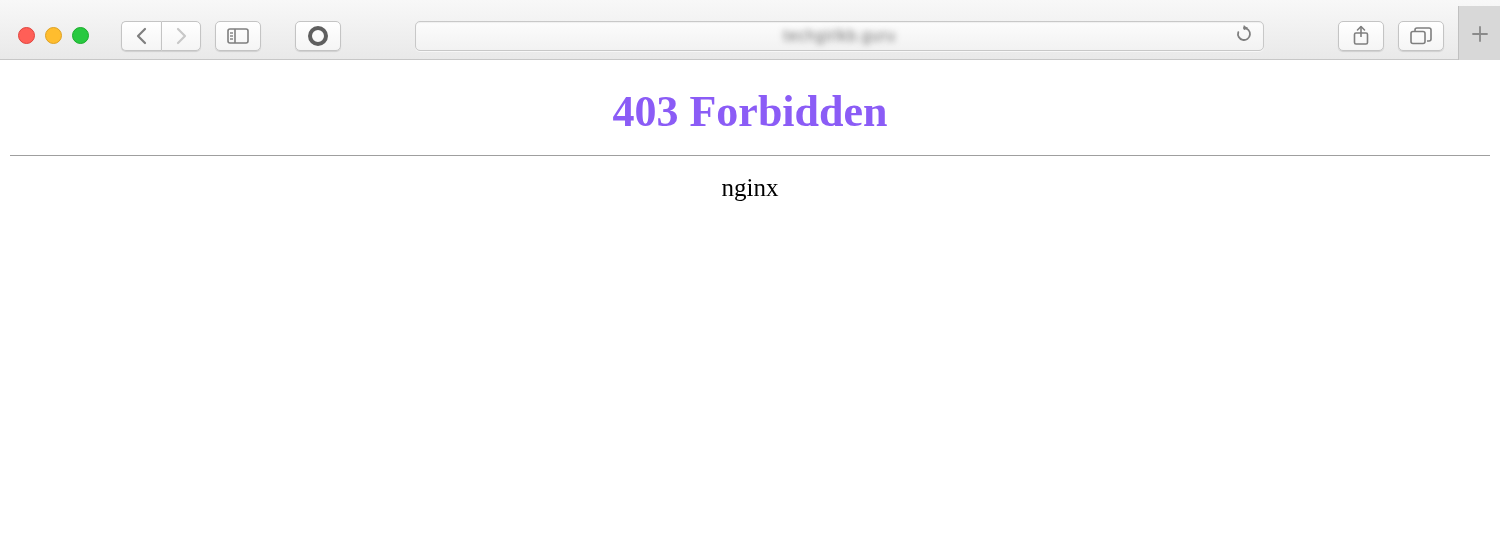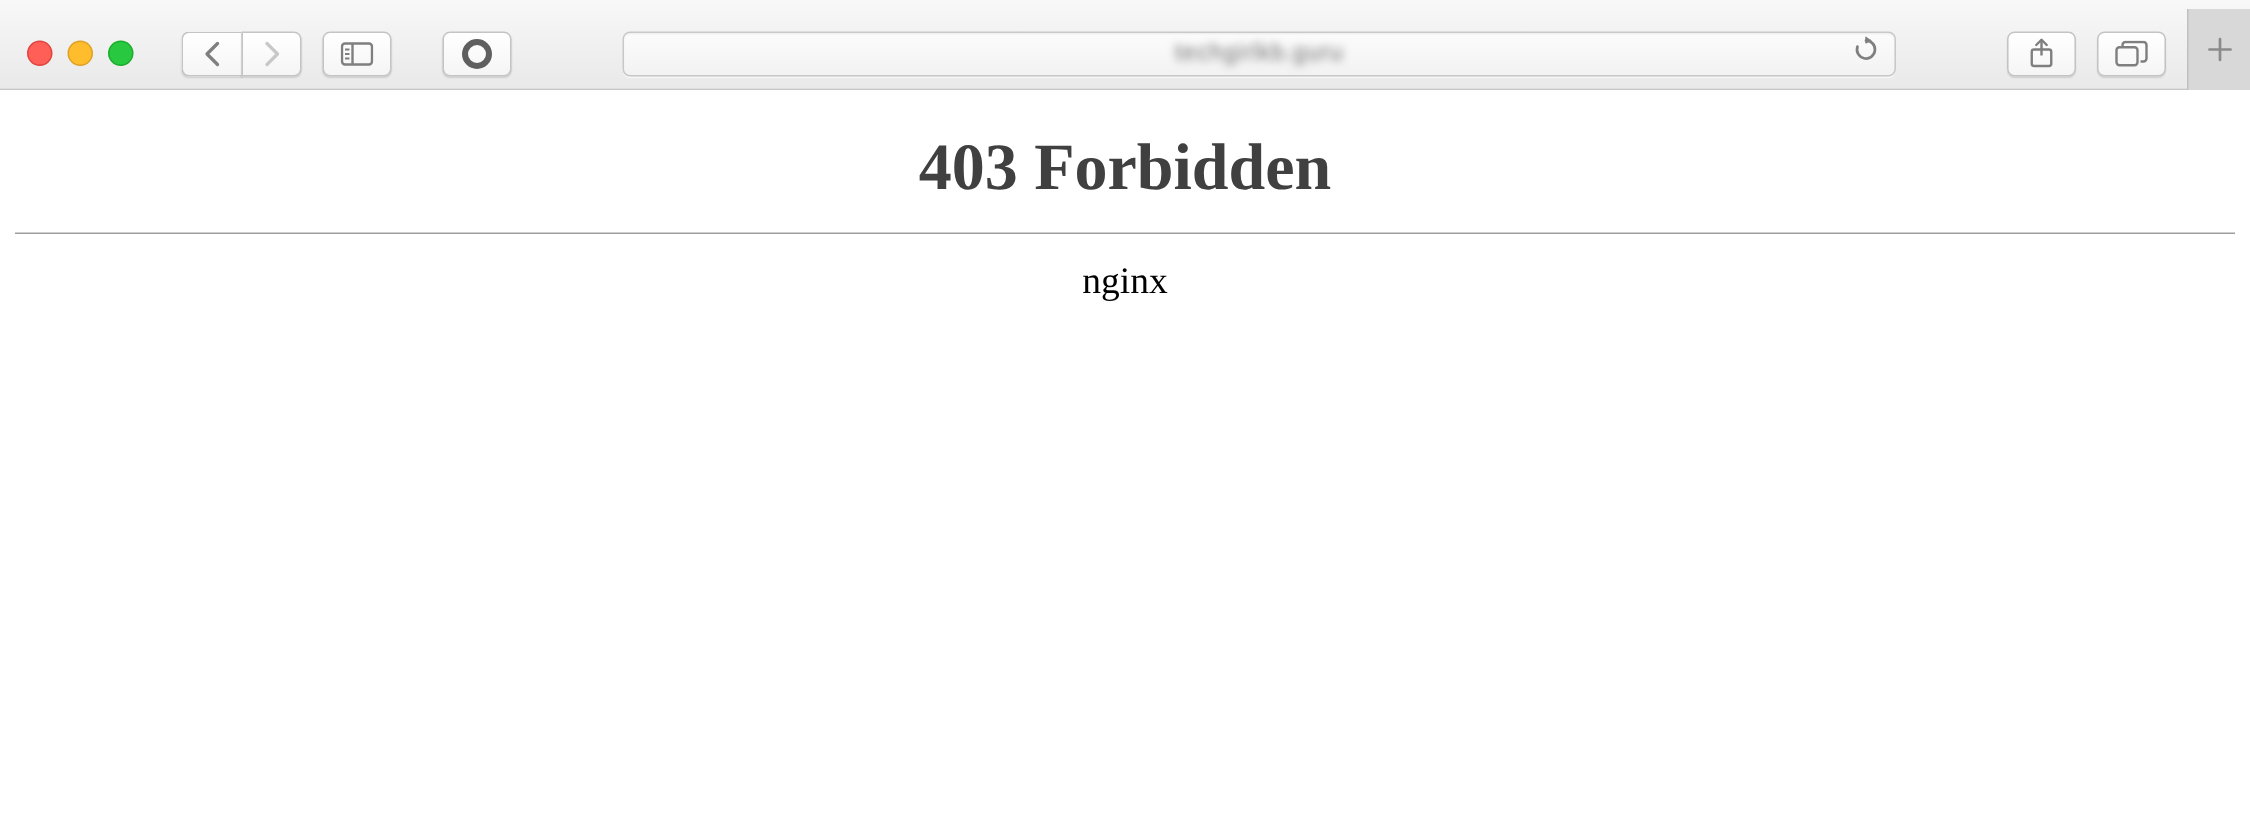--- a/index.html
+++ b/index.html
@@ -86,21 +86,21 @@
     background:var(--newtab-bg);
     border-left:1px solid var(--newtab-border);
     display:flex;align-items:center;justify-content:center;
     box-sizing:border-box;
   }
   
   .page{flex:1;background:#fff;padding:10px 10px 0 10px;box-sizing:border-box;}
   .page h1{
     font-family:"Times New Roman",Times,serif;
     font-weight:bold;font-size:44px;
-    text-align:center;color:#404040;
+    text-align:center;color:#8b5cf6;
     margin:16px 0 18px;
   }
   .page hr{
     border:none;border-top:1px solid #9f9f9f;margin:0;
   }
   .server{
     font-family:"Times New Roman",Times,serif;
     font-size:25px;color:#000;text-align:center;
     margin-top:18px;
   }

